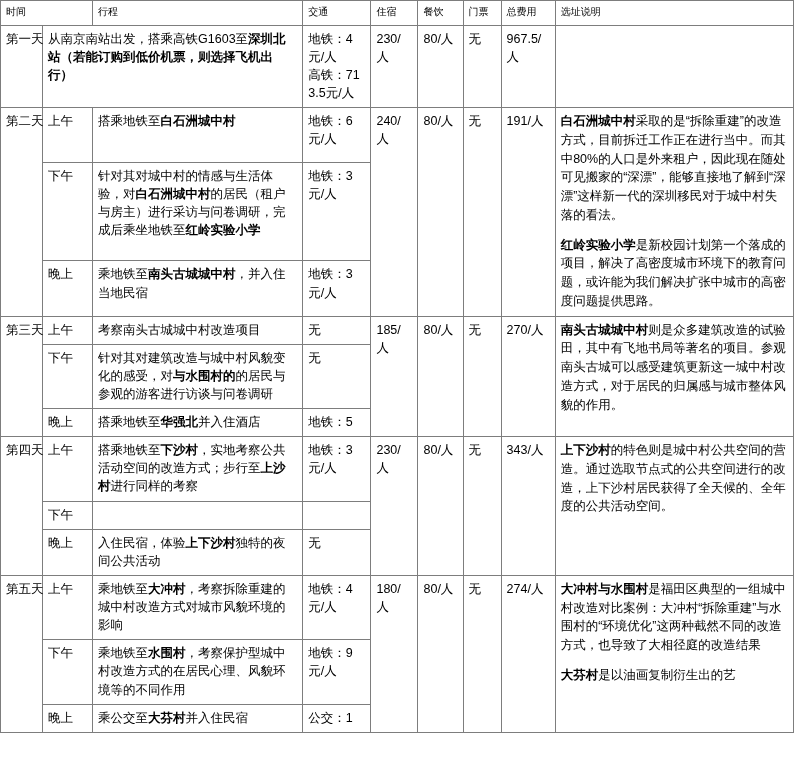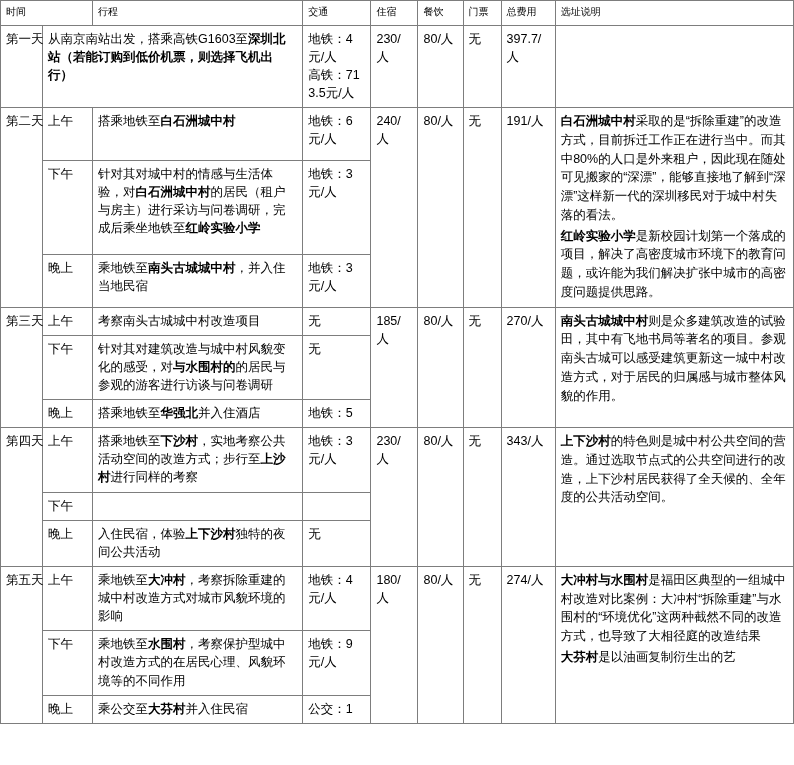--- a/index.html
+++ b/index.html
@@ -52,21 +52,21 @@
     white-space: nowrap;
     margin-top: 9px;
   }
   .note-cell {
     line-height: 1.5;
   }
   b, .b {
     font-weight: bold;
   }
   .note-para + .note-para {
-    margin-top: 2px;
+    margin-top: 11px;
     font-family: Liberation Serif, serif;
   }
 </style>
 </head>
 <body>
 
 <table class="itinerary">
   <colgroup>
     <col class="c-day">
       <col class="c-part">
@@ -91,21 +91,21 @@
     </tr>
   </thead>
   <tbody id="tbody">
       <tr>
         <td class="day-cell" rowspan="1">第一天</td>
         <td colspan="2">从南京南站出发，搭乘高铁G1603至<b>深圳北站（若能订购到低价机票，则选择飞机出行）</b></td>
         <td>地铁：4元/人<br>高铁：713.5元/人</td>
         <td rowspan="1">230/人</td>
         <td rowspan="1">80/人</td>
         <td rowspan="1">无</td>
-        <td rowspan="1">397.7/人</td>
+        <td rowspan="1">967.5/人</td>
         <td class="note-cell" rowspan="1"></td>
       </tr>
       <tr>
         <td class="day-cell" rowspan="3">第二天</td>
         <td>上午</td>
         <td>搭乘地铁至<b>白石洲城中村</b></td>
         <td>地铁：6元/人</td>
         <td rowspan="3">240/人</td>
         <td rowspan="3">80/人</td>
         <td rowspan="3">无</td>

